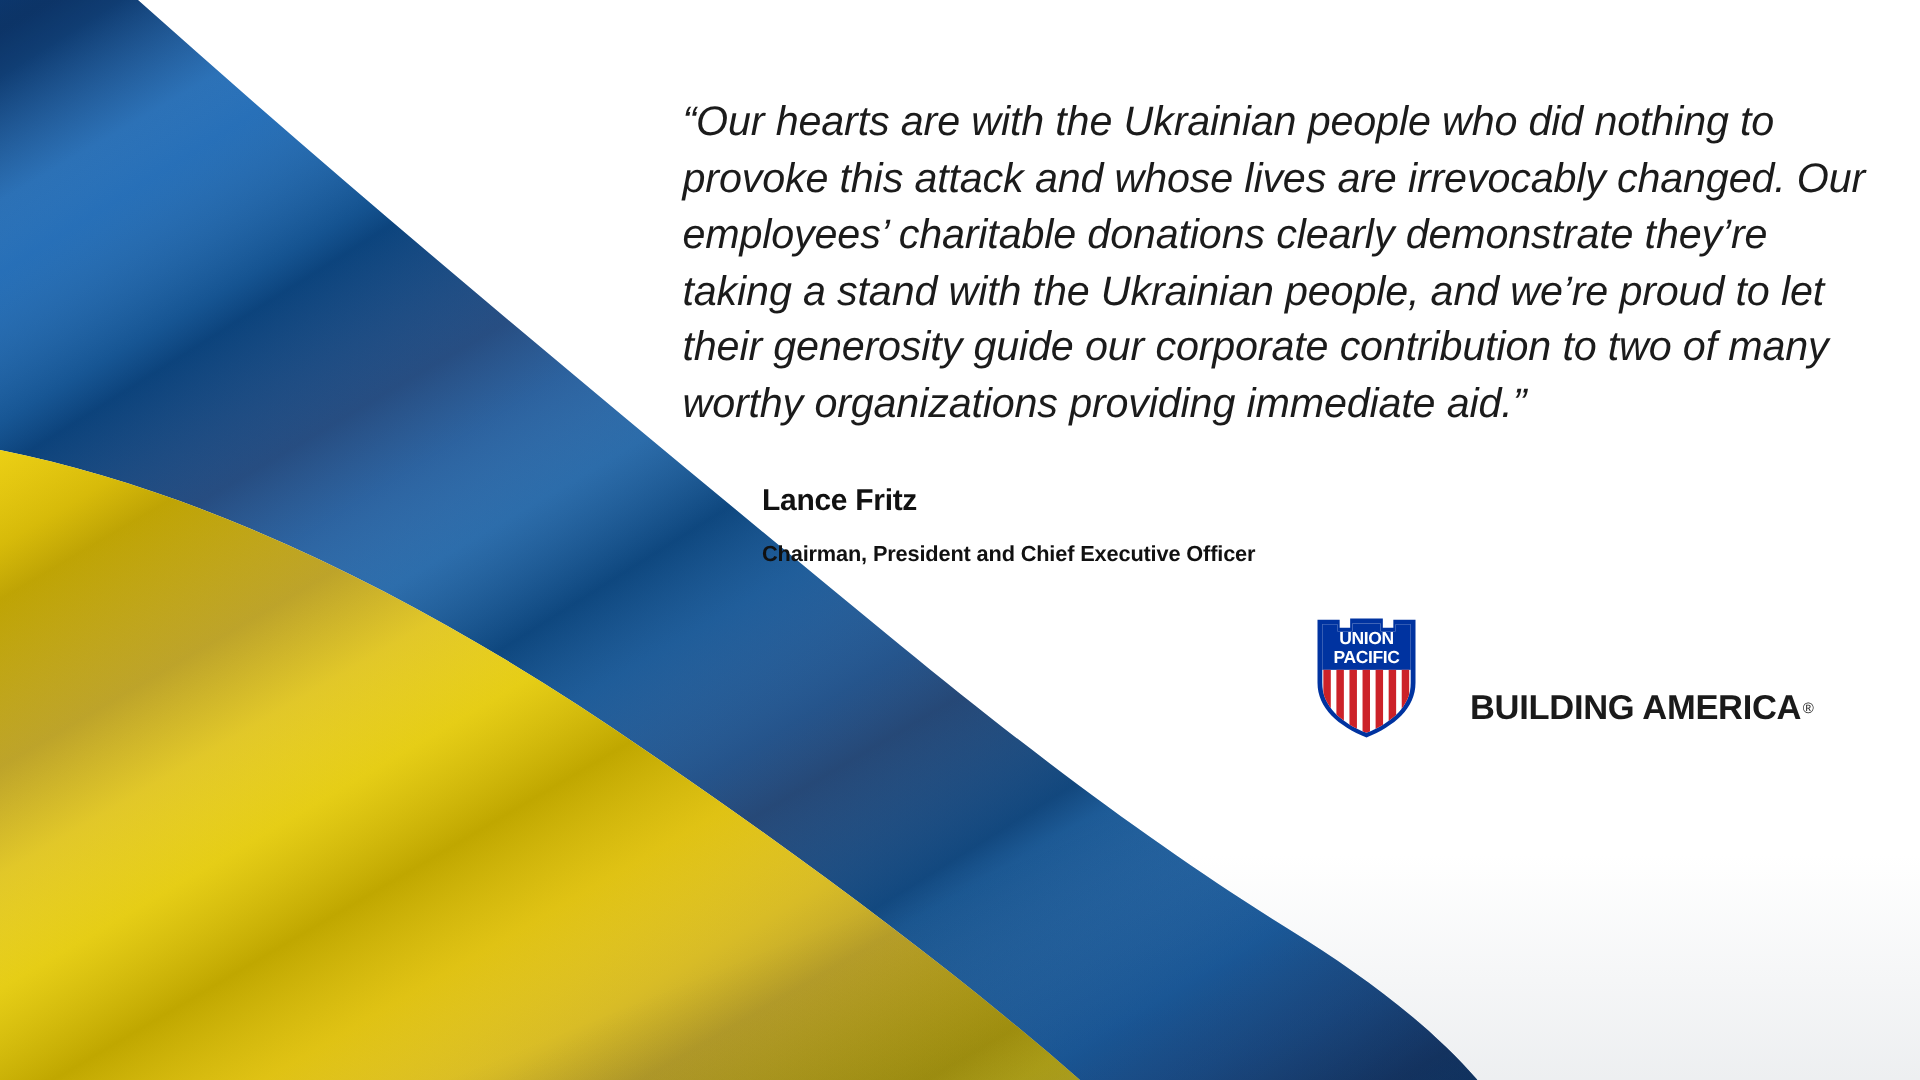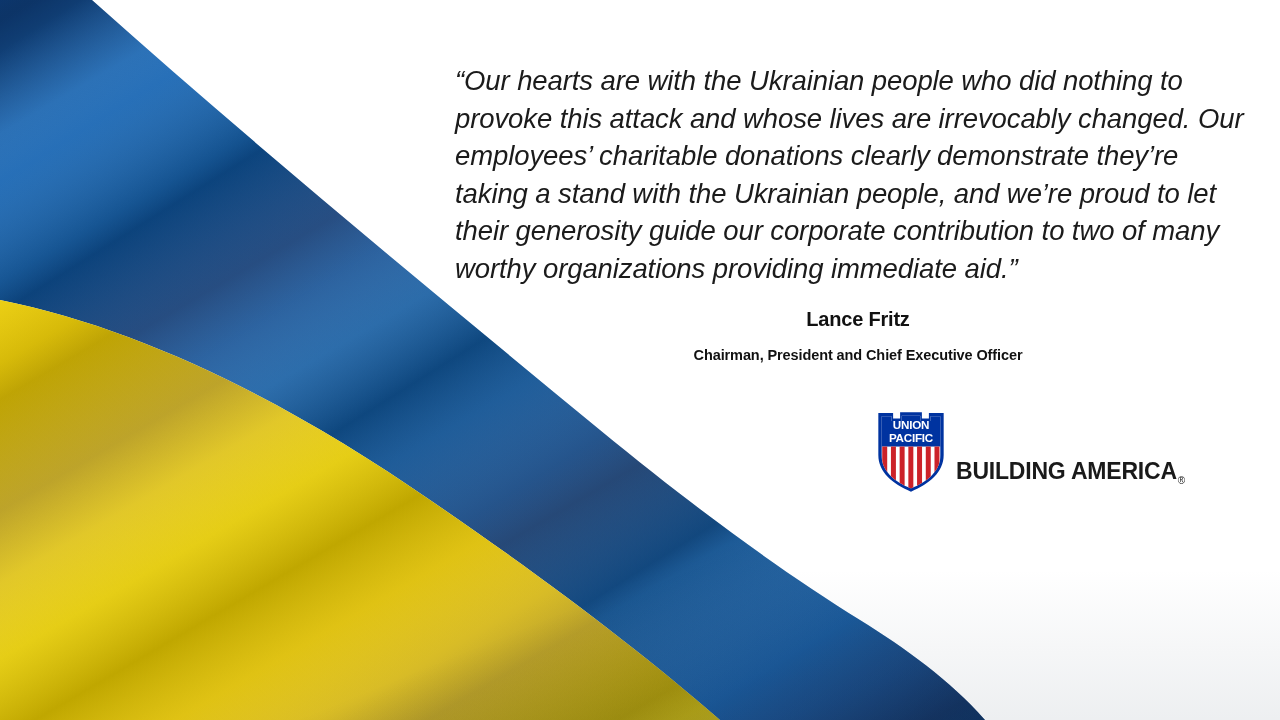--- a/index.html
+++ b/index.html
@@ -57,23 +57,23 @@
     font-size: 27.5px;
     line-height: 37.5px;
     color: #1b1b1b;
     letter-spacing: -0.1px;
     font-family: "Liberation Sans", sans-serif;
   }
 
   .attribution {
     position: absolute;
     right: 40px;
-    top: 307px;
+    top: 322px;
     width: 700px;
-    text-align: center;
+    text-align: left;
     color: #111111;
   }
   .attrib-name {
     font-size: 20px;
     font-weight: bold;
     line-height: 24px;
     letter-spacing: -0.2px;
   }
   .attrib-title {
     font-size: 14.5px;
@@ -83,36 +83,36 @@
     margin-top: 15px;
   }
 
   
   .logo-lockup {
     position: absolute;
     left: 872px;
     top: 410px;
     display: flex;
     align-items: center;
-    gap: 6px;
+    gap: 30px;
   }
   .shield {
     width: 78px;
     height: 84px;
     display: block;
   }
   .building-america {
     font-size: 23px;
     font-weight: bold;
     letter-spacing: -0.2px;
     color: #1a1a1a;
     white-space: nowrap;
     font-family: "Liberation Sans", sans-serif;
     display: flex;
-    align-items: flex-end;
+    align-items: center;
     margin-top: 39px;
   }
   .reg-mark {
     font-size: 10px;
     line-height: 1;
     position: relative;
     top: 1px;
     margin-left: 1px;
     font-weight: normal;
   }

